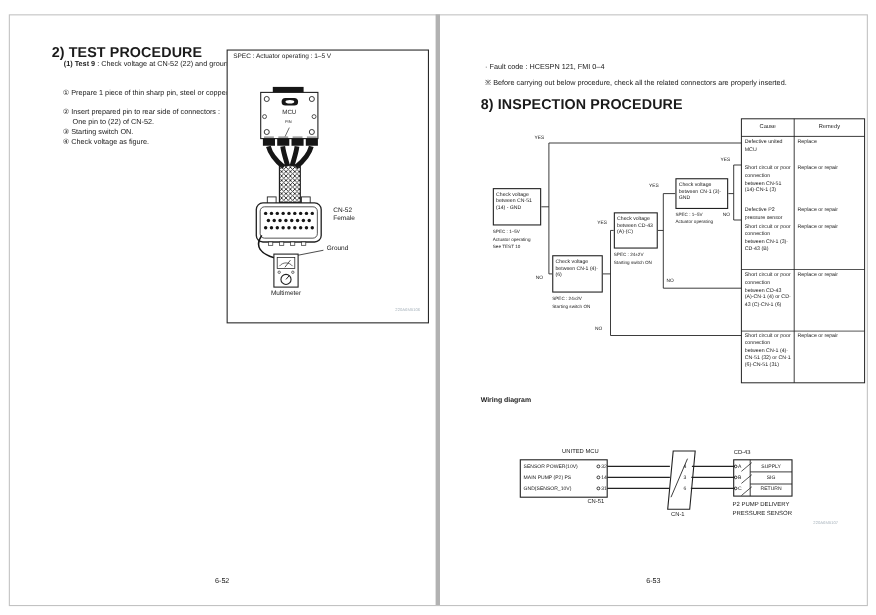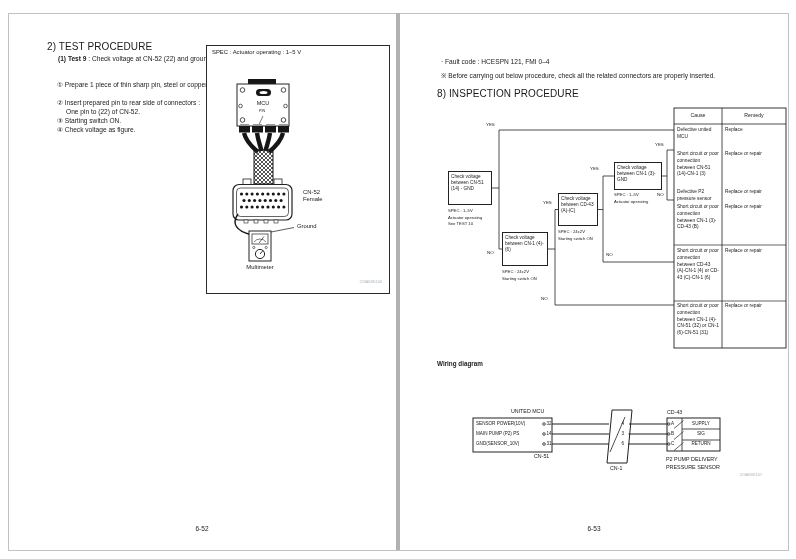--- a/index.html
+++ b/index.html
@@ -1,21 +1,21 @@
 <!DOCTYPE html>
 <html><head>
 <meta charset="utf-8">
 <style>
   html,body{margin:0;padding:0;background:#fff;}
   .sheet{position:relative;width:796px;height:559px;background:#fff;overflow:hidden;
          font-family:"Liberation Sans",sans-serif;color:#1a1a1a;}
   .abs{position:absolute;line-height:1.3;}
   .b{font-weight:bold;}
   .pre{white-space:pre-line;}
-  .h1{font-size:10px;font-weight:normal;letter-spacing:.1px;}
+  .h1{font-size:13px;font-weight:bold;letter-spacing:.1px;}
   .body-t{font-size:6.6px;line-height:8.9px;}
   .hang{padding-left:40px;text-indent:-40px;}
   .step{padding-left:9px;text-indent:-9px;}
   .figbox{border:1px solid #2a2a2a;background:#fff;}
   .small6{font-size:5.9px;line-height:7.4px;}
   .figcode{font-size:3.8px;color:#a9b4bd;text-align:right;}
   .pagenum{font-size:6.5px;text-align:center;}
   .underl{display:inline-block;border-bottom:1px solid #1a1a1a;padding-bottom:1.5px;}
   .fbox{border:1.6px solid #222;background:#fff;font-size:4.7px;line-height:6.2px;
         padding:2px 2px;box-sizing:border-box;}

